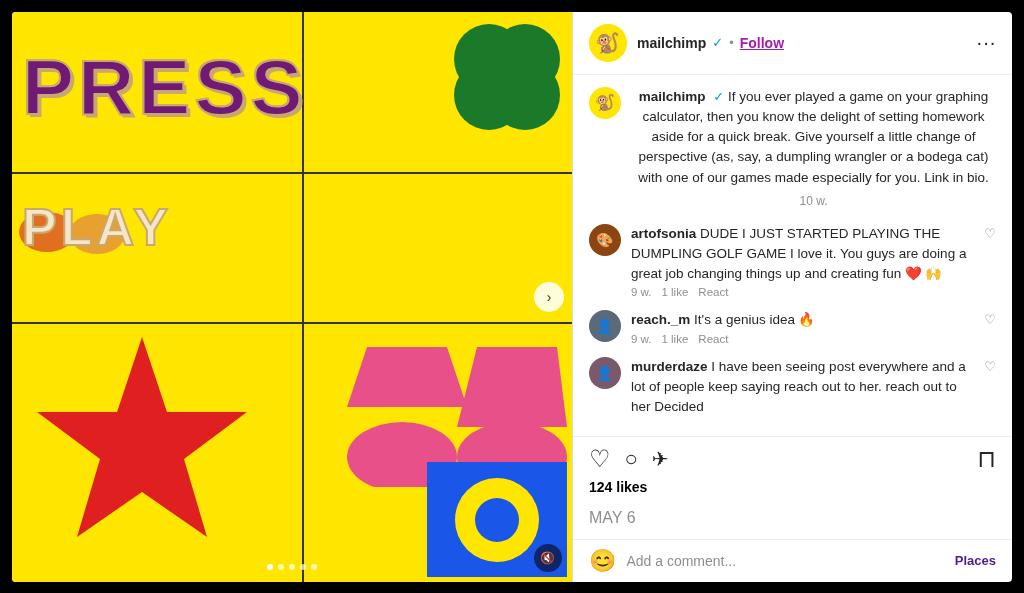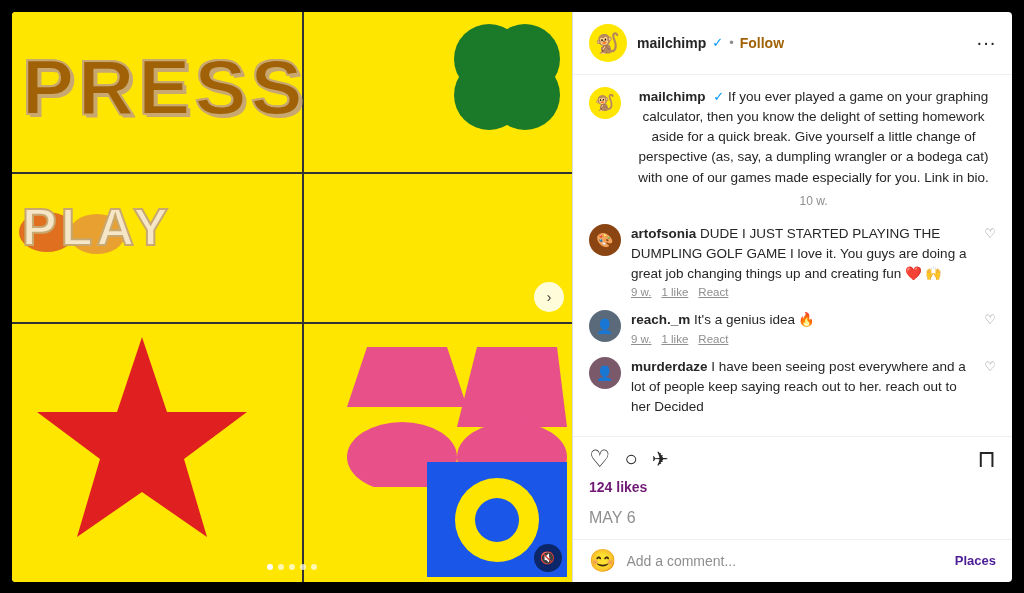--- a/index.html
+++ b/index.html
@@ -57,21 +57,21 @@
       width: 2px;
       background: #333;
     }
     
     .press-text {
       position: absolute;
       top: 30px;
       left: 10px;
       font-size: 78px;
       font-weight: 900;
-      color: #a16207;
+      color: #701a75;
       letter-spacing: 4px;
       font-family: Arial Black, sans-serif;
       text-shadow: 3px 3px 0 #c8a870, -1px -1px 0 #c8a870;
       -webkit-text-stroke: 2px #c8a870;
     }
     
     .play-text {
       position: absolute;
       top: 185px;
       left: 10px;
@@ -222,26 +222,27 @@
     }
     .verified-badge {
       color: #0095f6;
       font-size: 13px;
     }
     .separator-dot {
       color: #8e8e8e;
       font-size: 13px;
     }
     .follow-btn {
-      color: #a16207;
+      color: #a21caf;
       font-weight: 600;
       font-size: 14px;
       cursor: pointer;
       background: none;
       border: none;
+      text-decoration: underline;
     }
     .more-btn {
       color: #262626;
       font-size: 20px;
       cursor: pointer;
       background: none;
       border: none;
       margin-left: 8px;
     }
 
@@ -317,21 +318,20 @@
     }
     .comment-meta {
       display: flex;
       gap: 10px;
       margin-top: 3px;
       color: #8e8e8e;
       font-size: 11.5px;
     }
     .comment-meta span {
       cursor: pointer;
-      text-decoration: underline;
     }
     .comment-like {
       margin-left: auto;
       color: #8e8e8e;
       font-size: 13px;
       cursor: pointer;
       align-self: flex-start;
       padding-top: 2px;
     }
     
@@ -352,21 +352,21 @@
     }
     .bookmark-icon {
       margin-left: auto;
       font-size: 24px;
       color: #262626;
       cursor: pointer;
     }
     .likes-count {
       font-weight: 600;
       font-size: 14px;
-      color: #701a75;
+      color: #000000;
       margin-bottom: 3px;
     }
     .post-date {
       color: #8e8e8e;
       font-size: 16px;
       text-transform: uppercase;
       margin-bottom: 8px;
       margin-top: 14px;
     }
     

